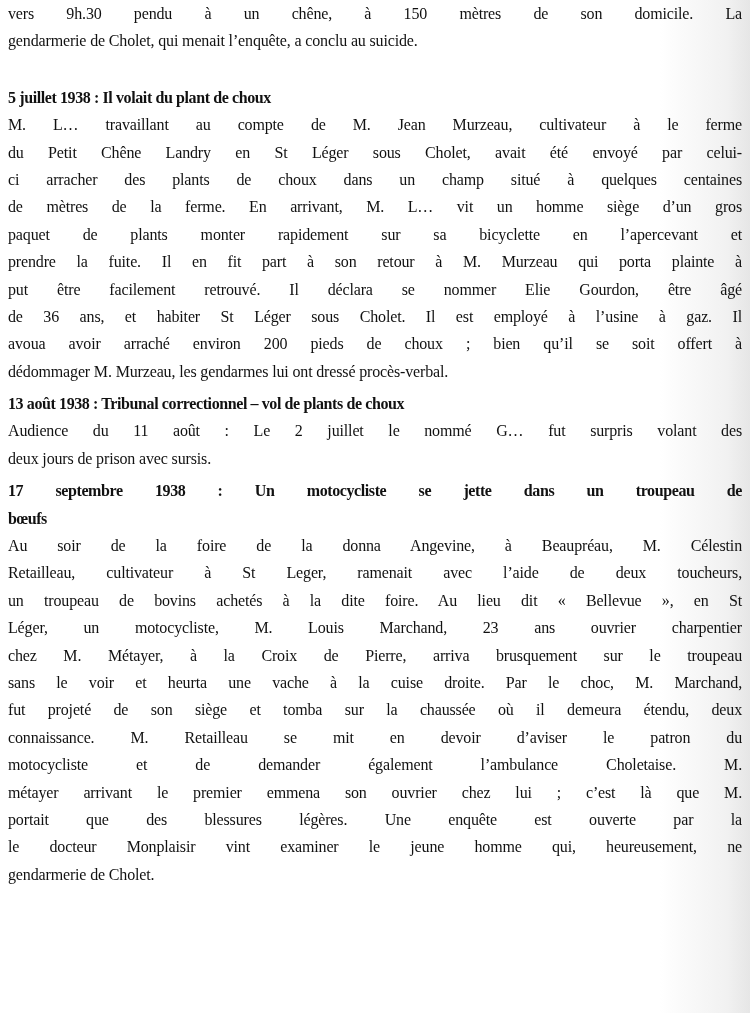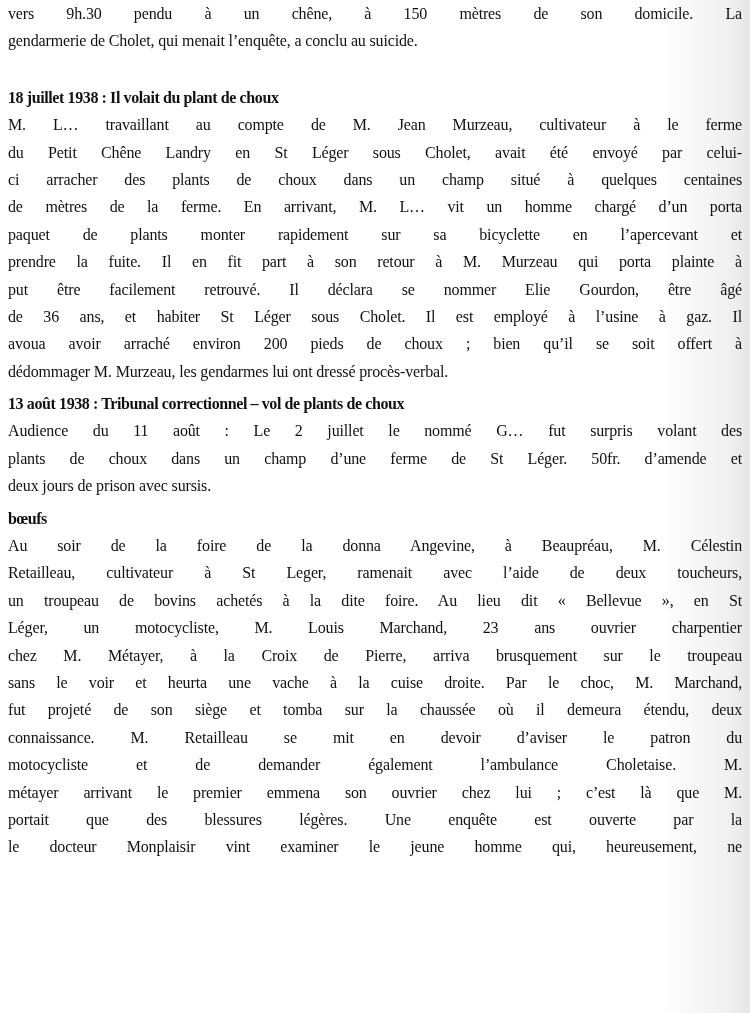--- a/index.html
+++ b/index.html
@@ -50,64 +50,65 @@
 
   <div class="block">
     <span class="line">vers 9h.30 pendu à un chêne, à 150 mètres de son domicile. La</span>
     <span class="line last">gendarmerie de Cholet, qui menait l’enquête, a conclu au suicide.</span>
   </div>
 
   <div class="gap-lg"></div>
 
   <div class="block">
     <div class="heading">
-      <span class="line last">18 juillet 1938 : Il volait du plant de choux</span>
+      <span class="line last">5 juillet 1938 : Il volait du plant de choux</span>
     </div>
     <div>
       <span class="line">M. L… travaillant au compte de M. Jean Murzeau, cultivateur à  le ferme</span>
       <span class="line">du Petit Chêne Landry en St Léger sous Cholet, avait été envoyé par celui-</span>
       <span class="line">ci arracher des plants de choux dans un champ situé à quelques centaines</span>
-      <span class="line">de mètres de la ferme. En arrivant, M. L… vit un homme chargé d’un porta</span>
+      <span class="line">de mètres de la ferme. En arrivant, M. L… vit un homme siège d’un gros</span>
       <span class="line">paquet de plants monter rapidement sur sa bicyclette en l’apercevant et</span>
       <span class="line">prendre la fuite. Il en fit part à son retour à M. Murzeau qui porta plainte à</span>
       <span class="line">put être facilement retrouvé. Il déclara se nommer Elie Gourdon, être âgé</span>
       <span class="line">de 36 ans, et habiter St Léger sous Cholet. Il est employé à l’usine à gaz.  Il</span>
       <span class="line">avoua avoir arraché environ 200 pieds de choux ; bien qu’il se soit offert à</span>
       <span class="line last">dédommager M. Murzeau, les gendarmes lui ont dressé procès-verbal.</span>
     </div>
   </div>
 
   <div class="gap-md"></div>
 
   <div class="block">
     <div class="heading">
       <span class="line last">13 août 1938 : Tribunal correctionnel – vol de plants de choux</span>
     </div>
     <div>
       <span class="line">Audience du 11 août : Le 2 juillet le nommé G… fut surpris volant des</span>
-      <span class="line">plants de choux dans un champ d’une ferme de St Léger. 50fr. d’amende et</span>
       <span class="line last">deux jours de prison avec sursis.</span>
     </div>
   </div>
 
   <div class="gap-md"></div>
 
   <div class="block">
     <div class="heading">
+      <span class="line">17 septembre 1938 : Un motocycliste se jette  dans un troupeau de</span>
       <span class="line last">bœufs</span>
     </div>
     <div>
       <span class="line">Au soir de la foire de la donna Angevine, à Beaupréau, M. Célestin</span>
       <span class="line">Retailleau, cultivateur à St Leger, ramenait avec l’aide de deux toucheurs,</span>
       <span class="line">un troupeau de bovins achetés à la dite foire. Au lieu dit « Bellevue », en St</span>
       <span class="line">Léger, un motocycliste, M. Louis Marchand, 23 ans ouvrier charpentier</span>
       <span class="line">chez M. Métayer, à la Croix de Pierre, arriva brusquement sur le troupeau</span>
       <span class="line">sans le voir et heurta une vache à la cuise droite. Par le choc, M. Marchand,</span>
       <span class="line">fut projeté de son siège et tomba sur la chaussée où il demeura étendu, deux</span>
       <span class="line">connaissance. M. Retailleau se mit en devoir d’aviser le patron du</span>
       <span class="line">motocycliste et de demander également l’ambulance Choletaise. M.</span>
       <span class="line">métayer arrivant le premier emmena son ouvrier chez lui ; c’est là que M.</span>
       <span class="line">portait que des blessures légères. Une enquête est ouverte par la</span>
       <span class="line">le docteur Monplaisir vint examiner le jeune homme qui, heureusement, ne</span>
+      <span class="line last">gendarmerie de Cholet.</span>
     </div>
   </div>
 
 </div>
 
 </body></html>

